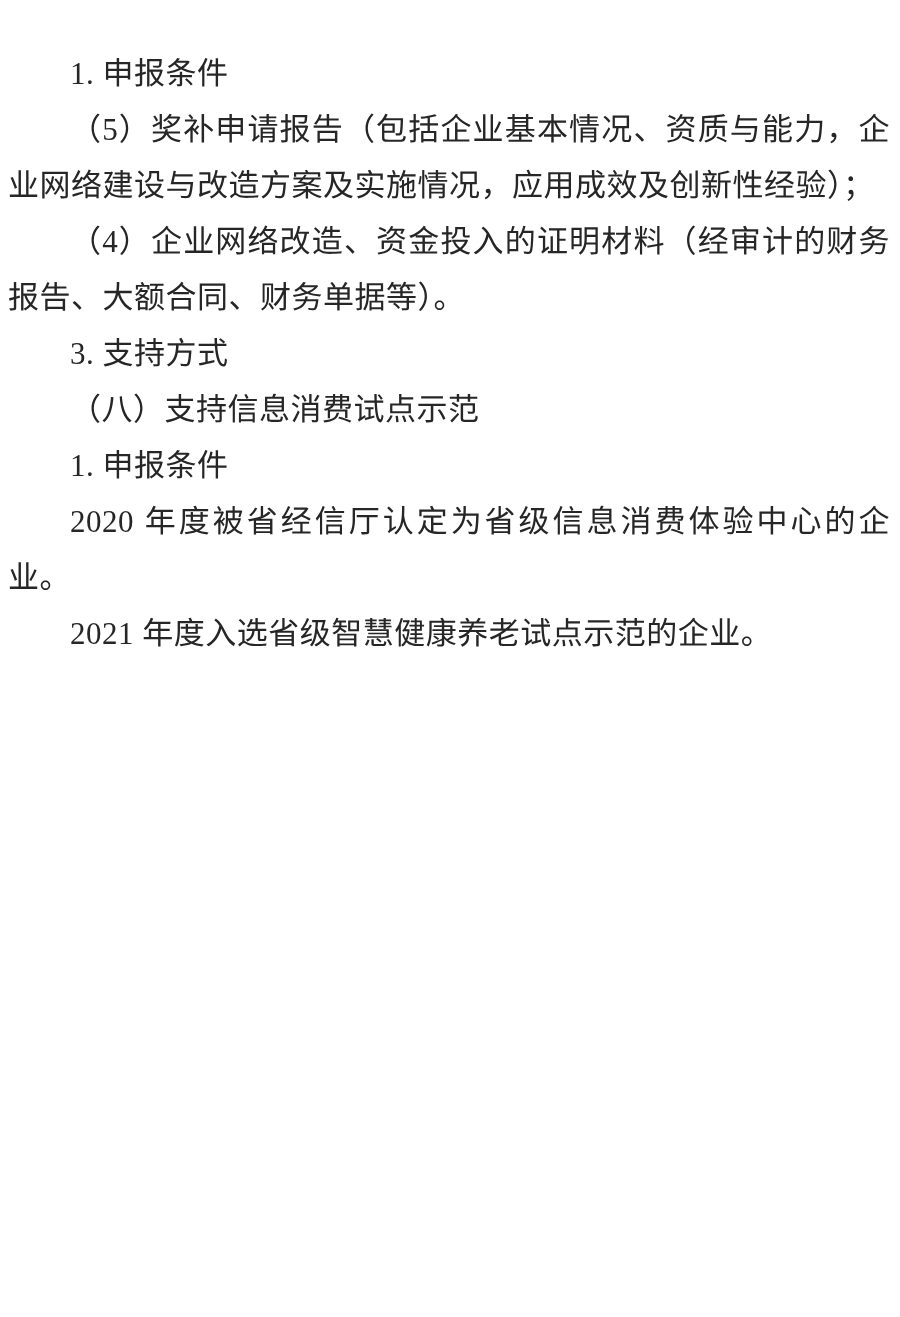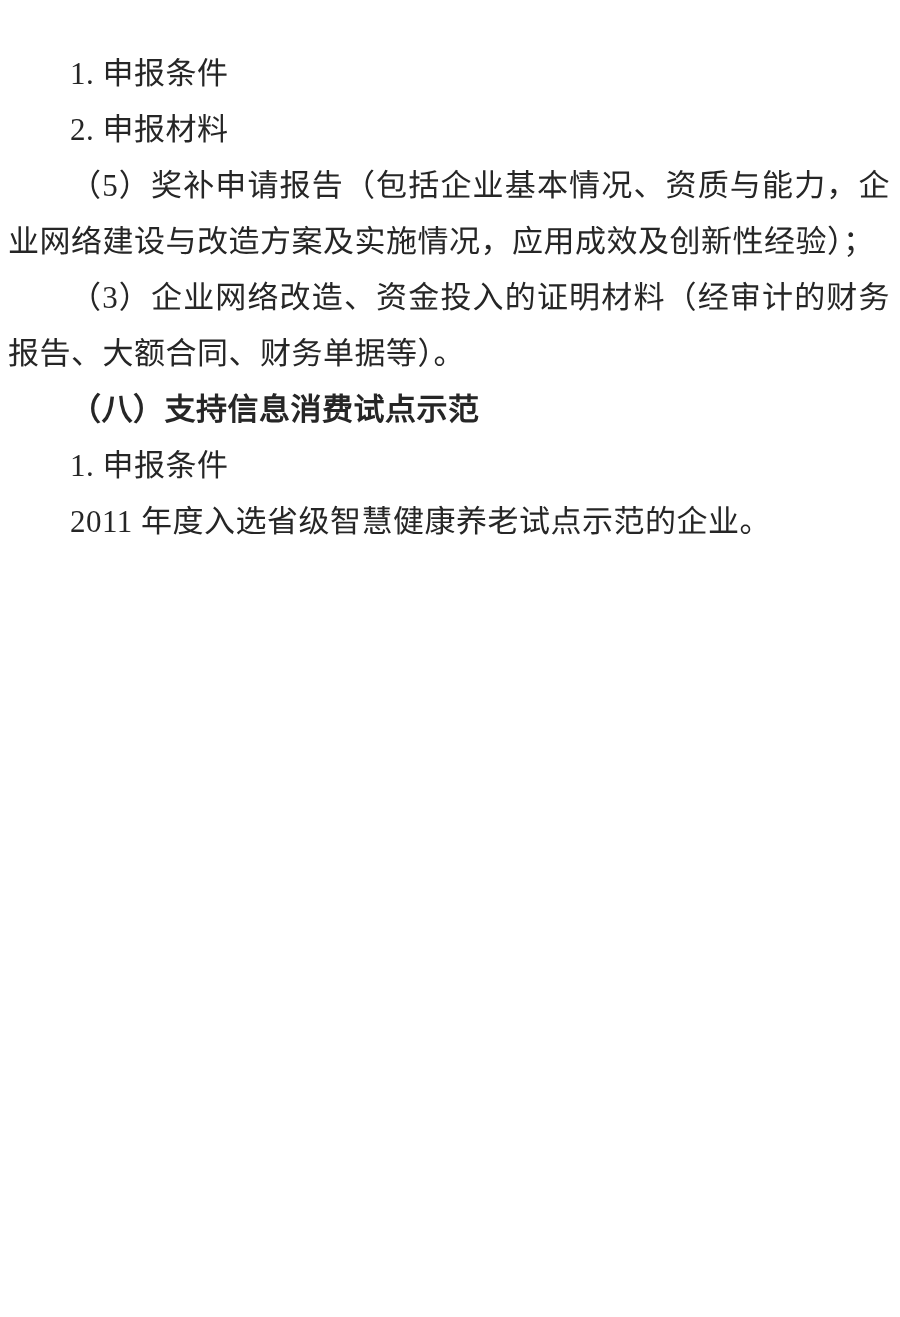--- a/index.html
+++ b/index.html
@@ -16,37 +16,38 @@
     margin-top: 34px;
   }
   .para {
     font-size: 31px;
     line-height: 56px;
     text-align: justify;
     text-indent: 2em;
     letter-spacing: 0.5px;
   }
   .para.bold {
-    font-weight: 700;
+    font-weight: 400;
   }
   .page-footer {
     position: absolute;
     left: 28px;
     bottom: 8px;
     font-size: 29px;
     letter-spacing: 2px;
     color: #ef4444;
   }
 </style>
 </head>
 <body>
 
 <div class="page">
   <p class="para">1. 申报条件</p>
-  <p class="para">2. 申报材料</p>
   <p class="para">（5）奖补申请报告（包括企业基本情况、资质与能力，企业网络建设与改造方案及实施情况，应用成效及创新性经验）；</p>
-  <p class="para">（3）企业网络改造、资金投入的证明材料（经审计的财务报告、大额合同、财务单据等）。</p>
+  <p class="para">（4）企业网络改造、资金投入的证明材料（经审计的财务报告、大额合同、财务单据等）。</p>
+  <p class="para">3. 支持方式</p>
   <p class="para bold">（八）支持信息消费试点示范</p>
   <p class="para">1. 申报条件</p>
-  <p class="para">2011 年度入选省级智慧健康养老试点示范的企业。</p>
+  <p class="para">2020 年度被省经信厅认定为省级信息消费体验中心的企业。</p>
+  <p class="para">2021 年度入选省级智慧健康养老试点示范的企业。</p>
 
   <div class="page-footer">— 18 —</div>
 </div>
 
 </body></html>

